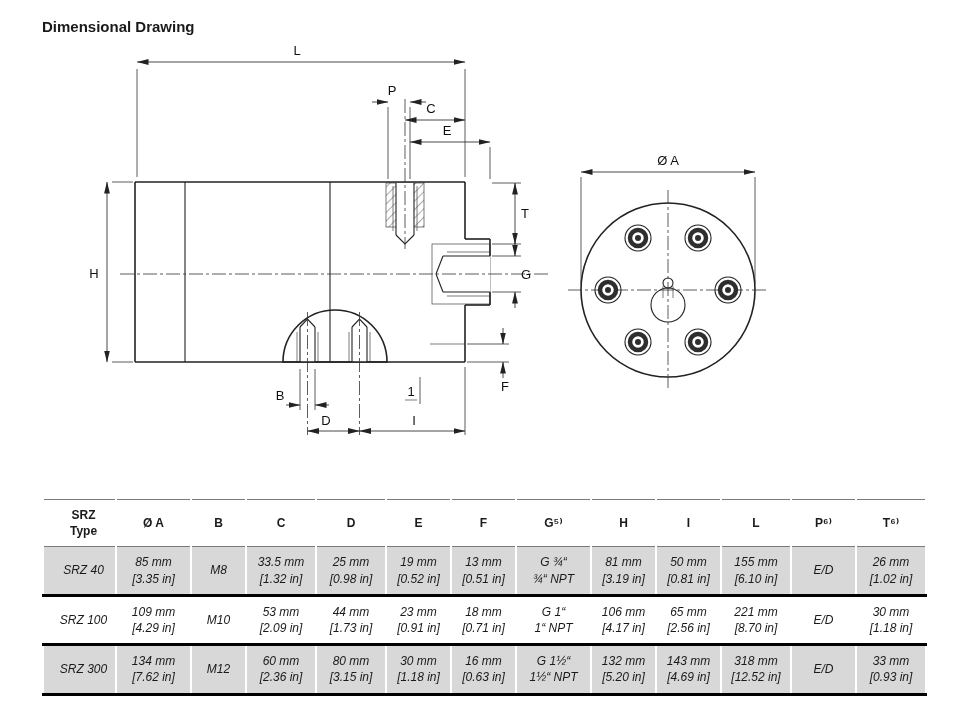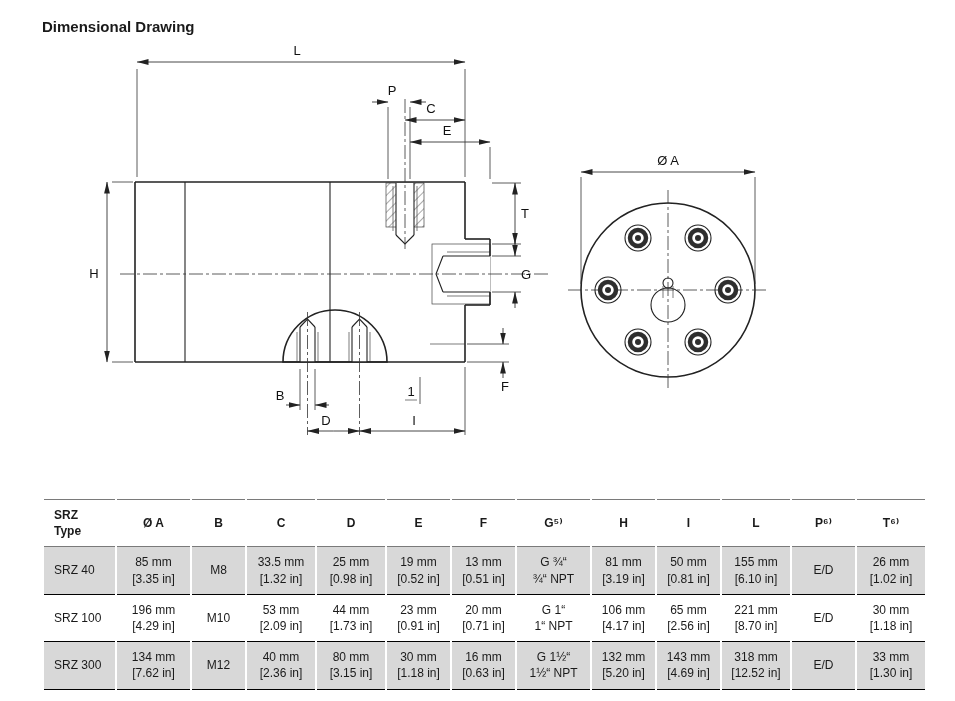--- a/index.html
+++ b/index.html
@@ -44,23 +44,23 @@
   }
   table.dim-table th, table.dim-table td {
     text-align: center;
     vertical-align: middle;
     padding: 7px 2px;
     white-space: pre-line;
     border-left: 2px solid #fff;
     border-right: 2px solid #fff;
   }
   table.dim-table thead tr { border-top: 1px solid #7a7a7a; border-bottom: 1px solid #7a7a7a; }
-  table.dim-table tbody tr { border-bottom: 1px solid #000000; }
+  table.dim-table tbody tr { border-bottom: 3px solid #000000; font-style: italic; }
   table.dim-table th { font-weight: bold; background: #fff; }
-  table.dim-table th.first, table.dim-table td.first { text-align: left; padding-left: 10px; }
+  table.dim-table th.first, table.dim-table td.first { text-align: center; padding-left: 10px; }
   table.dim-table tr.shaded td { background: #d8d8d8; }
 </style>
 </head>
 <body>
 
 <div class="page">
 
   <div class="title-block">
     <h1 class="page-title">Dimensional Drawing</h1>
   </div>
@@ -318,64 +318,64 @@
           <td>50 mm
 [0.81 in]</td>
           <td>155 mm
 [6.10 in]</td>
           <td>E/D</td>
           <td>26 mm
 [1.02 in]</td>
         </tr>
         <tr>
           <td class="first">SRZ 100</td>
-          <td>196 mm
+          <td>109 mm
 [4.29 in]</td>
           <td>M10</td>
           <td>53 mm
 [2.09 in]</td>
           <td>44 mm
 [1.73 in]</td>
           <td>23 mm
 [0.91 in]</td>
-          <td>20 mm
+          <td>18 mm
 [0.71 in]</td>
           <td>G 1“
 1“ NPT</td>
           <td>106 mm
 [4.17 in]</td>
           <td>65 mm
 [2.56 in]</td>
           <td>221 mm
 [8.70 in]</td>
           <td>E/D</td>
           <td>30 mm
 [1.18 in]</td>
         </tr>
         <tr class="shaded">
           <td class="first">SRZ 300</td>
           <td>134 mm
 [7.62 in]</td>
           <td>M12</td>
-          <td>40 mm
+          <td>60 mm
 [2.36 in]</td>
           <td>80 mm
 [3.15 in]</td>
           <td>30 mm
 [1.18 in]</td>
           <td>16 mm
 [0.63 in]</td>
           <td>G 1½“
 1½“ NPT</td>
           <td>132 mm
 [5.20 in]</td>
           <td>143 mm
 [4.69 in]</td>
           <td>318 mm
 [12.52 in]</td>
           <td>E/D</td>
           <td>33 mm
-[1.30 in]</td>
+[0.93 in]</td>
         </tr>
       </tbody>
     </table>
   </div>
 </div>
 
 </body></html>

